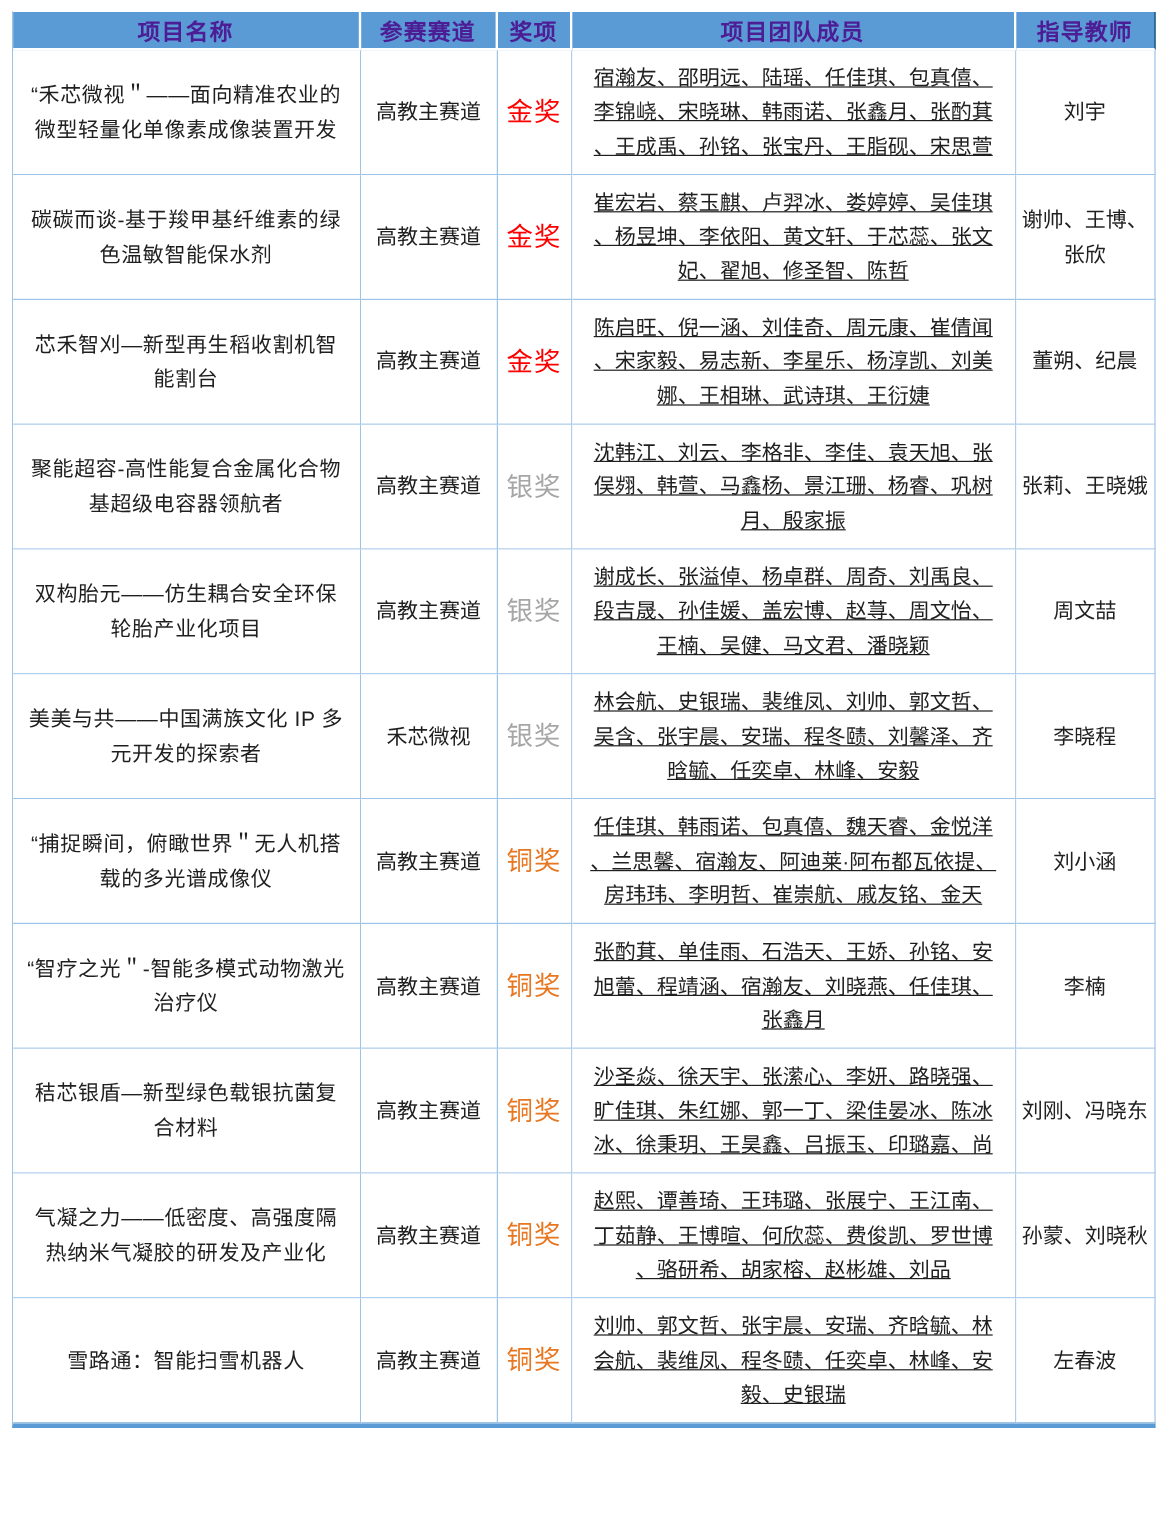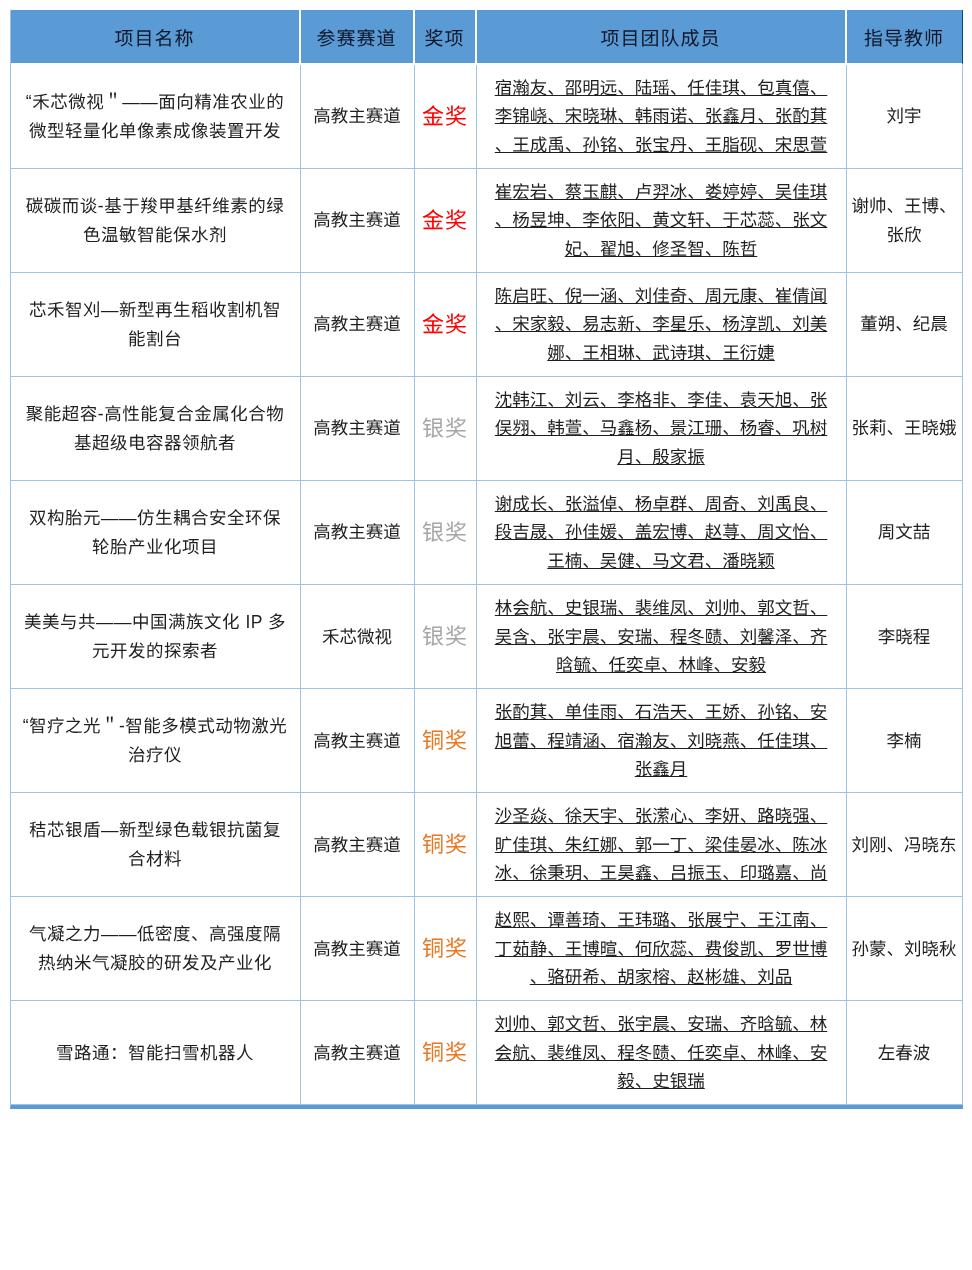--- a/index.html
+++ b/index.html
@@ -27,24 +27,24 @@
     table-layout:fixed;
   }
   col.c-project{width:290px;}
   col.c-track{width:114px;}
   col.c-award{width:62px;}
   col.c-members{width:370px;}
   col.c-advisor{width:116px;}
 
   th{
     background:#5b9bd5;
-    color:#0f172a;
+    color:#4c1d95;
     font-size:19px;
-    font-weight:normal;
-    padding:13px 2px;
+    font-weight:bold;
+    padding:1px 2px;
     border-right:2px solid #ffffff;
     border-bottom:2px solid #ffffff;
     letter-spacing:1px;
   }
   th:last-child{border-right:1px solid #0c4a6e;}
 
   td{
     border-right:1px solid #9dc3e6;
     border-bottom:1px solid #9dc3e6;
     font-size:17.5px;
@@ -130,20 +130,27 @@
           <td class="advisor">周文喆</td>
         </tr>
         <tr>
           <td class="project">美美与共——中国满族文化 IP 多元开发的探索者</td>
           <td class="track">禾芯微视</td>
           <td class="award" style="color: rgb(166, 166, 166);">银奖</td>
           <td class="members">林会航、史银瑞、裴维凤、刘帅、郭文哲、吴含、张宇晨、安瑞、程冬赜、刘馨泽、齐晗毓、任奕卓、林峰、安毅</td>
           <td class="advisor">李晓程</td>
         </tr>
         <tr>
+          <td class="project">“捕捉瞬间，俯瞰世界＂无人机搭载的多光谱成像仪</td>
+          <td class="track">高教主赛道</td>
+          <td class="award" style="color: rgb(232, 119, 34);">铜奖</td>
+          <td class="members">任佳琪、韩雨诺、包真僖、魏天睿、金悦洋、兰思馨、宿瀚友、阿迪莱·阿布都瓦依提、房玮玮、李明哲、崔崇航、戚友铭、金天</td>
+          <td class="advisor">刘小涵</td>
+        </tr>
+        <tr>
           <td class="project">“智疗之光＂-智能多模式动物激光治疗仪</td>
           <td class="track">高教主赛道</td>
           <td class="award" style="color: rgb(232, 119, 34);">铜奖</td>
           <td class="members">张酌萁、单佳雨、石浩天、王娇、孙铭、安旭蕾、程靖涵、宿瀚友、刘晓燕、任佳琪、张鑫月</td>
           <td class="advisor">李楠</td>
         </tr>
         <tr>
           <td class="project">秸芯银盾—新型绿色载银抗菌复合材料</td>
           <td class="track">高教主赛道</td>
           <td class="award" style="color: rgb(232, 119, 34);">铜奖</td>

